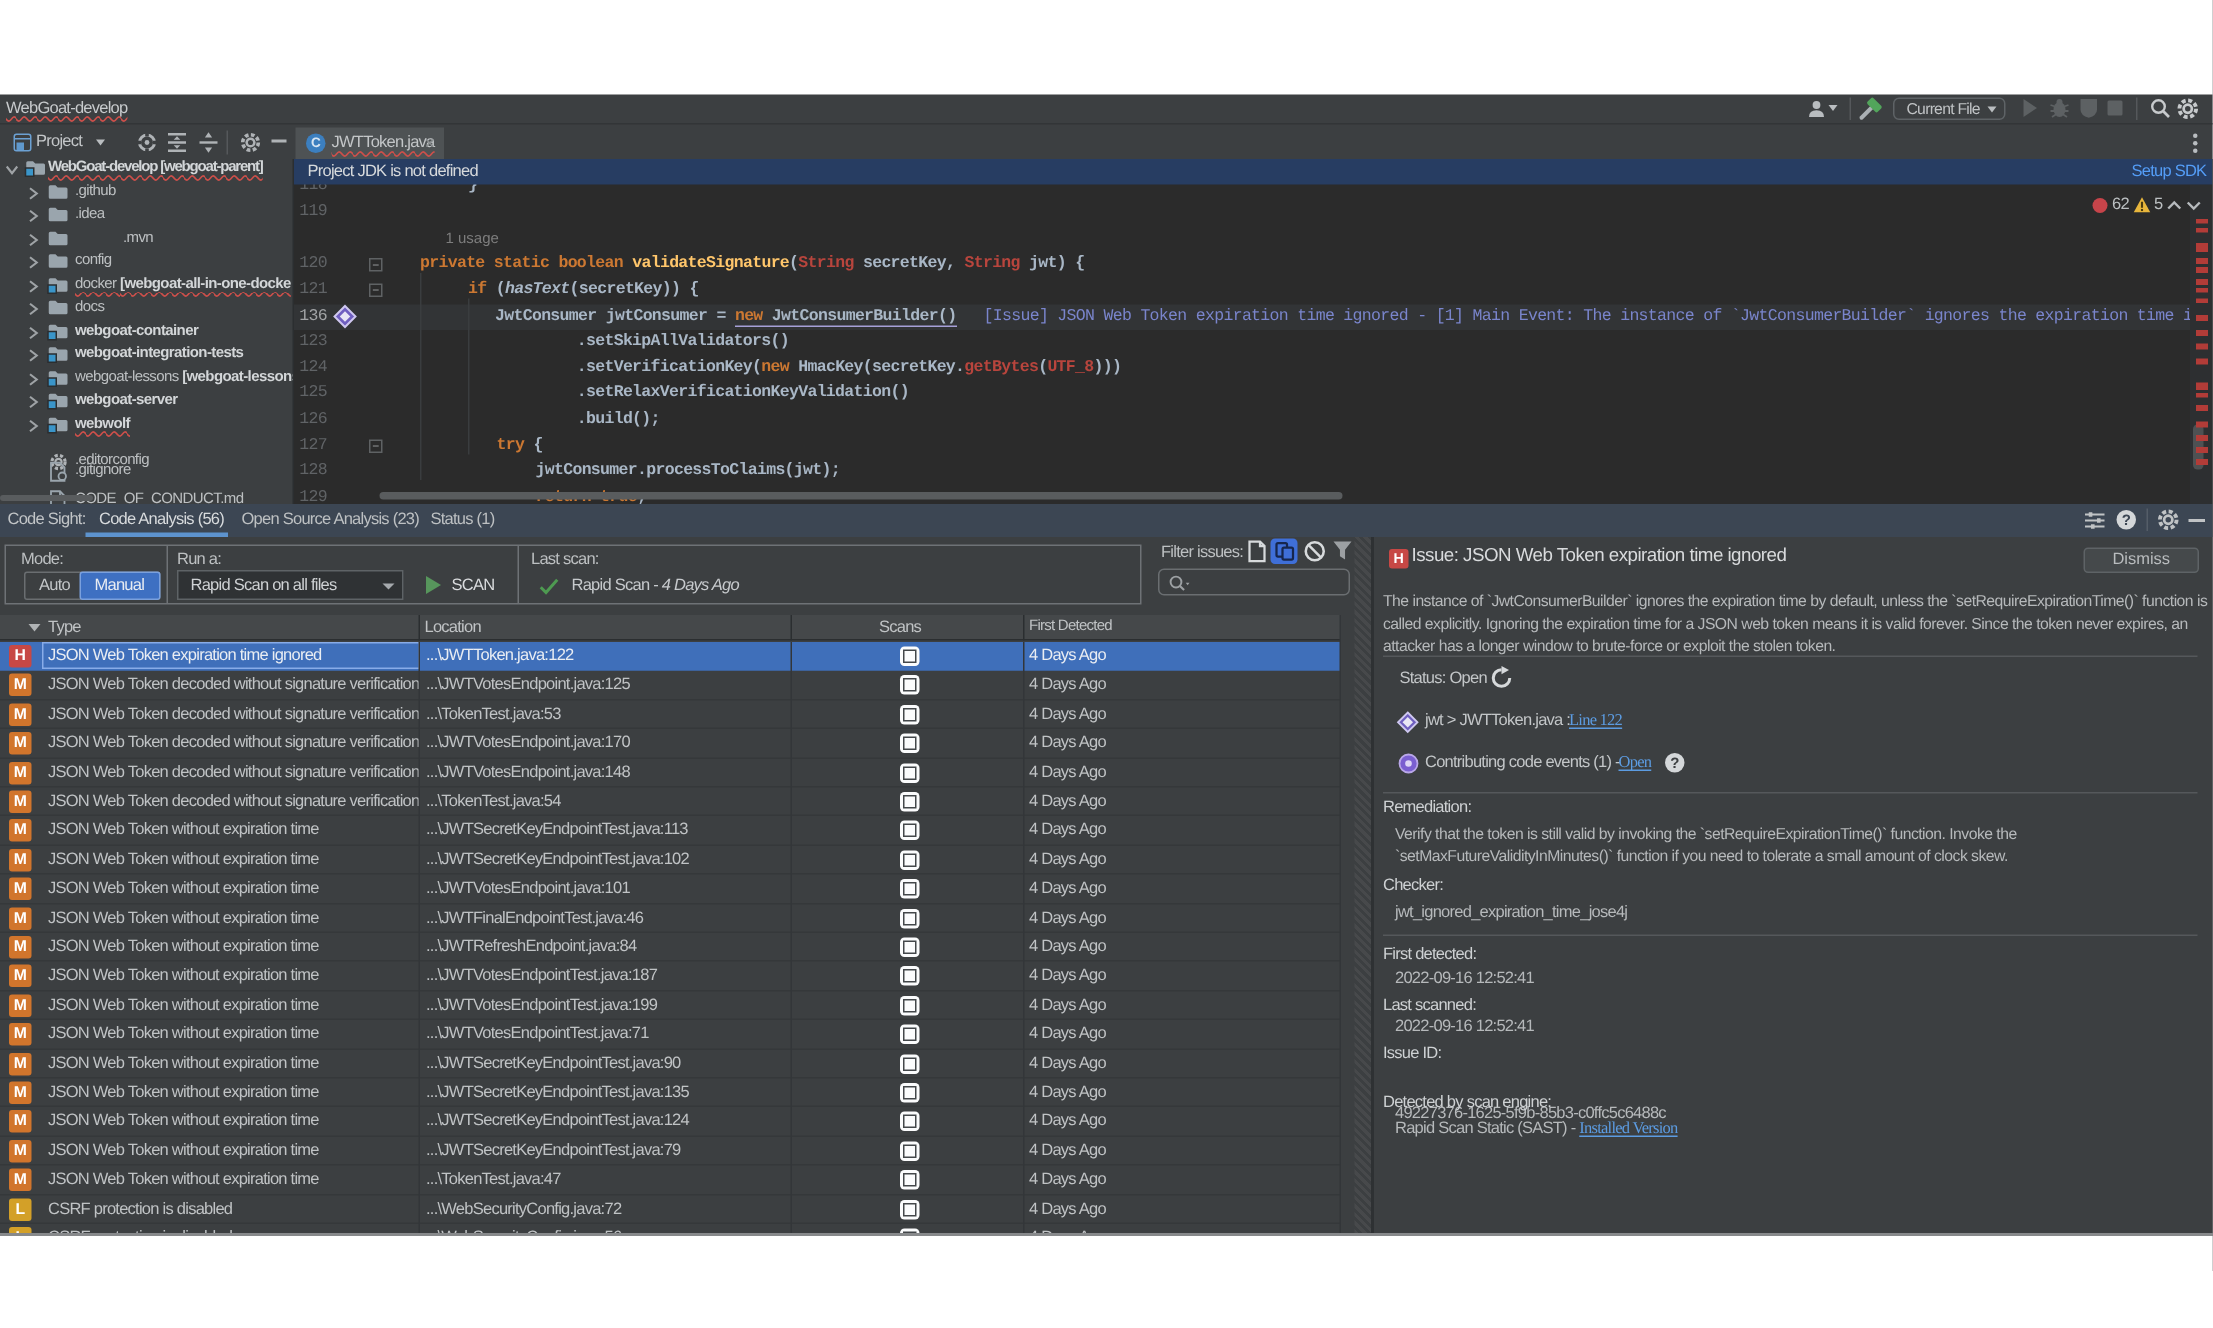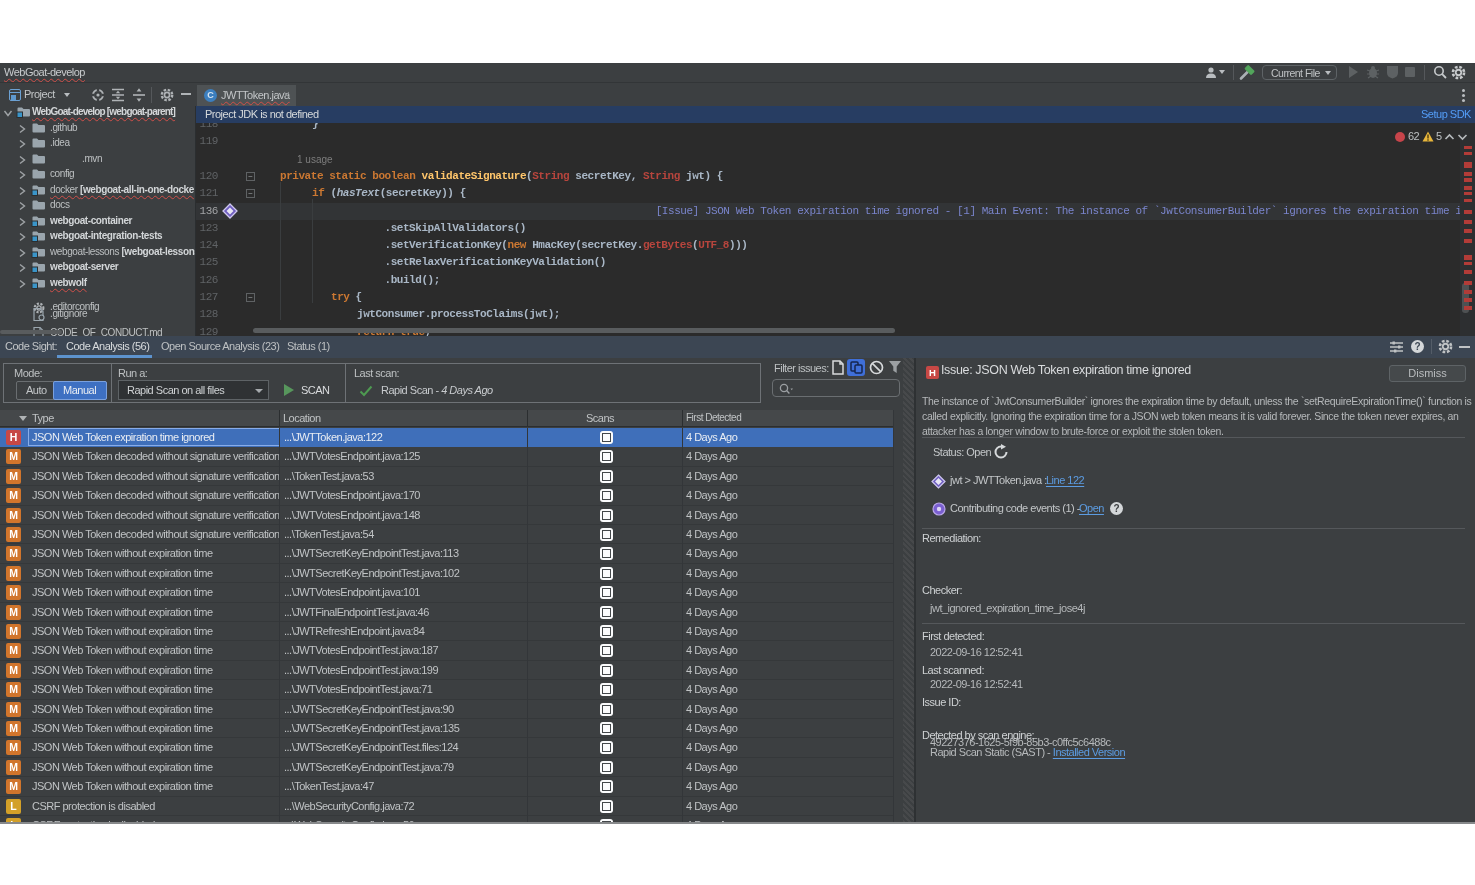--- a/index.html
+++ b/index.html
@@ -6,21 +6,21 @@
   html,body { width:1475px; height:885px; background:#fff; overflow:hidden; }
   body { font-family:"Liberation Sans", sans-serif; }
   .abs { position:absolute; }
   #win { position:absolute; left:0; top:63px; width:1475px; height:761px; background:#3c3f41; border-bottom:2px solid #87898b; }
   .sq { text-decoration:underline; text-decoration-style:wavy; text-decoration-color:#cf4f4a; text-decoration-thickness:1px; text-underline-offset:2px; text-decoration-skip-ink:none; }
   .ui { position:absolute; font-size:11px; letter-spacing:-0.5px; color:#bdc0c2; white-space:nowrap; }
   .mono { position:absolute; font-family:"Liberation Mono", monospace; font-size:11px; letter-spacing:-0.45px; font-weight:700; white-space:pre; color:#a9b7c6; line-height:17.3px; }
   .ln { position:absolute; left:0; width:22px; text-align:right; font-family:"Liberation Mono", monospace; font-size:11px; letter-spacing:-0.45px; font-weight:400; color:#606366; line-height:17.3px; white-space:pre; }
   .kw { color:#cc7832; }
   .red { color:#b8453d; }
-  .lnk { color:#5c9ce2; text-decoration:underline; text-underline-offset:2px; }
+  .lnk { color:#5c9ce2; text-decoration:underline; text-underline-offset:2px;font-family:Liberation Serif, serif; }
   .badge { position:absolute; width:15px; height:15px; border-radius:2px; color:#fff; font-size:10.5px; font-weight:bold; text-align:center; line-height:15px; font-family:"Liberation Sans",sans-serif; }
   .bH { background:#c74845; }
   .bM { background:#d1752c; }
   .bL { background:#d3a028; }
   .cbx { position:absolute; width:13px; height:13px; background:#fbfcfd; border-radius:3px; }
   .cbx i { position:absolute; left:2px; top:2px; width:9px; height:9px; border:1.6px solid #43474a; background:#fbfcfd; }
   .fold { position:absolute; width:9px; height:9px; border:1px solid #5f6264; background:#2b2b2b; color:#9da1a3; font-size:8px; line-height:7px; text-align:center; }
   svg { position:absolute; overflow:visible; }
   .hr2 { position:absolute; height:1px; background:#55585b; }
   .trow { position:absolute; left:0; width:196px; height:15.5px; }
@@ -322,20 +322,21 @@
     <span class="fold" style="left:50px;top:83.2px;">−</span>
     <span class="fold" style="left:50px;top:187.0px;">−</span>
     <svg style="left:26px;top:97.0px;" width="18" height="16" viewBox="0 0 18 16">
         <path d="M8 1 L15 8 L8 15 L1 8 Z" fill="#6f5fc0" stroke="#cfc8f0" stroke-width="1.3"></path>
         <path d="M8 4.5 L11.5 8 L8 11.5 L4.5 8 Z" fill="#e8e6f5"></path>
       </svg>
     <div class="abs" style="left:101px;top:44.6px;height:17.3px;line-height:17.3px;font-size:10px;color:#7d7d7d;white-space:pre;">1 usage</div>
     <div class="mono" style="left:116px;top:10.0px;">}</div>
     <div class="mono" style="left:84px;top:61.9px;"><span class="kw">private static boolean </span><span style="color:#ffc66b">validateSignature</span>(<span class="red">String</span> secretKey, <span class="red">String</span> jwt) {</div>
     <div class="mono" style="left:116px;top:79.2px;"><span class="kw">if</span> (<i>hasText</i>(secretKey)) {</div>
+    <div class="mono" style="left:134px;top:96.5px;">JwtConsumer jwtConsumer = <span style="border-bottom:1px solid #a6a0d8;"><span class="kw">new</span> JwtConsumerBuilder()</span></div>
     <div class="mono" style="left:459.7px;top:96.5px;color:#7a85cc;font-weight:400;">[Issue] JSON Web Token expiration time ignored - [1] Main Event: The instance of `JwtConsumerBuilder` ignores the expiration time ign</div>
     <div class="mono" style="left:188.5px;top:113.8px;">.setSkipAllValidators()</div>
     <div class="mono" style="left:188.5px;top:131.1px;">.setVerificationKey(<span class="kw">new</span> HmacKey(secretKey.<span class="red">getBytes</span>(<span class="red">UTF_8</span>)))</div>
     <div class="mono" style="left:188.5px;top:148.4px;">.setRelaxVerificationKeyValidation()</div>
     <div class="mono" style="left:188.5px;top:165.7px;">.build();</div>
     <div class="mono" style="left:135px;top:183.0px;"><span class="kw">try</span> {</div>
     <div class="mono" style="left:161px;top:200.3px;">jwtConsumer.processToClaims(jwt);</div>
     <div class="mono" style="left:161px;top:217.6px;"><span class="kw">return true</span>;</div>
     <div class="abs" style="left:1264px;top:17px;width:15px;height:213px;background:#2d2f31;"></div>
     <div class="abs" style="left:1266px;top:177px;width:7px;height:30px;background:#6a6d6f;opacity:0.55;border-radius:3px;"></div>
@@ -605,21 +606,21 @@
             <span class="ui" style="left:32px;top:3px;color:#c0c3c5;">JSON Web Token without expiration time</span>
             <span class="ui" style="left:284px;top:3px;color:#c0c3c5;">...\JWTSecretKeyEndpointTest.java:135</span>
             <span class="cbx" style="left:600px;top:3px;">
               <i></i>
             </span>
             <span class="ui" style="left:686px;top:3px;color:#c0c3c5;">4 Days Ago</span>
           </div>
           <div class="abs" style="left:0;top:380.4px;width:894px;height:19.4px;border-bottom:1px solid #35383a;">
             <span class="badge bM" style="left:6px;top:2px;">M</span>
             <span class="ui" style="left:32px;top:3px;color:#c0c3c5;">JSON Web Token without expiration time</span>
-            <span class="ui" style="left:284px;top:3px;color:#c0c3c5;">...\JWTSecretKeyEndpointTest.files:124</span>
+            <span class="ui" style="left:284px;top:3px;color:#c0c3c5;">...\JWTSecretKeyEndpointTest.java:124</span>
             <span class="cbx" style="left:600px;top:3px;">
               <i></i>
             </span>
             <span class="ui" style="left:686px;top:3px;color:#c0c3c5;">4 Days Ago</span>
           </div>
           <div class="abs" style="left:0;top:399.8px;width:894px;height:19.4px;border-bottom:1px solid #35383a;">
             <span class="badge bM" style="left:6px;top:2px;">M</span>
             <span class="ui" style="left:32px;top:3px;color:#c0c3c5;">JSON Web Token without expiration time</span>
             <span class="ui" style="left:284px;top:3px;color:#c0c3c5;">...\JWTSecretKeyEndpointTest.java:79</span>
             <span class="cbx" style="left:600px;top:3px;">
@@ -682,20 +683,21 @@
           <circle cx="7" cy="7" r="2.2" fill="#ddd6f5"></circle>
         </svg>
     <span class="ui" style="left:950px;top:144px;color:#c3c6c8;">Contributing code events (1) -</span>
     <span class="ui lnk bold" style="left:1079px;top:144px;">Open</span>
     <svg style="left:1109px;top:143px;" width="15" height="15" viewBox="0 0 15 15">
           <circle cx="7.5" cy="7.5" r="6.5" fill="#d4d7d9"></circle>
           <text x="7.5" y="11" font-family="Liberation Sans" font-size="10" font-weight="bold" fill="#3c3f41" text-anchor="middle">?</text>
         </svg>
     <span class="hr2" style="left:922px;top:170px;width:543px;"></span>
     <span class="ui bold" style="left:922px;top:174px;color:#ced1d3;">Remediation:</span>
+    <div class="abs" style="left:930px;top:191px;font-size:10.5px;letter-spacing:-0.35px;line-height:15px;color:#b6b9bb;white-space:nowrap;">Verify that the token is still valid by invoking the `setRequireExpirationTime()` function. Invoke the<br>`setMaxFutureValidityInMinutes()` function if you need to tolerate a small amount of clock skew.</div>
     <span class="ui bold" style="left:922px;top:226px;color:#ced1d3;">Checker:</span>
     <span class="ui" style="left:930px;top:244px;color:#b6b9bb;">jwt_ignored_expiration_time_jose4j</span>
     <span class="hr2" style="left:922px;top:265px;width:543px;"></span>
     <span class="ui bold" style="left:922px;top:272px;color:#ced1d3;">First detected:</span>
     <span class="ui" style="left:930px;top:288px;color:#b6b9bb;">2022-09-16 12:52:41</span>
     <span class="ui bold" style="left:922px;top:306px;color:#ced1d3;">Last scanned:</span>
     <span class="ui" style="left:930px;top:320px;color:#b6b9bb;">2022-09-16 12:52:41</span>
     <span class="ui bold" style="left:922px;top:338px;color:#ced1d3;">Issue ID:</span>
     <span class="ui" style="left:930px;top:354px;color:#b6b9bb;margin-top:24px;">49227376-1625-5f9b-85b3-c0ffc5c6488c</span>
     <span class="ui bold" style="left:922px;top:371px;color:#ced1d3;">Detected by scan engine:</span>

